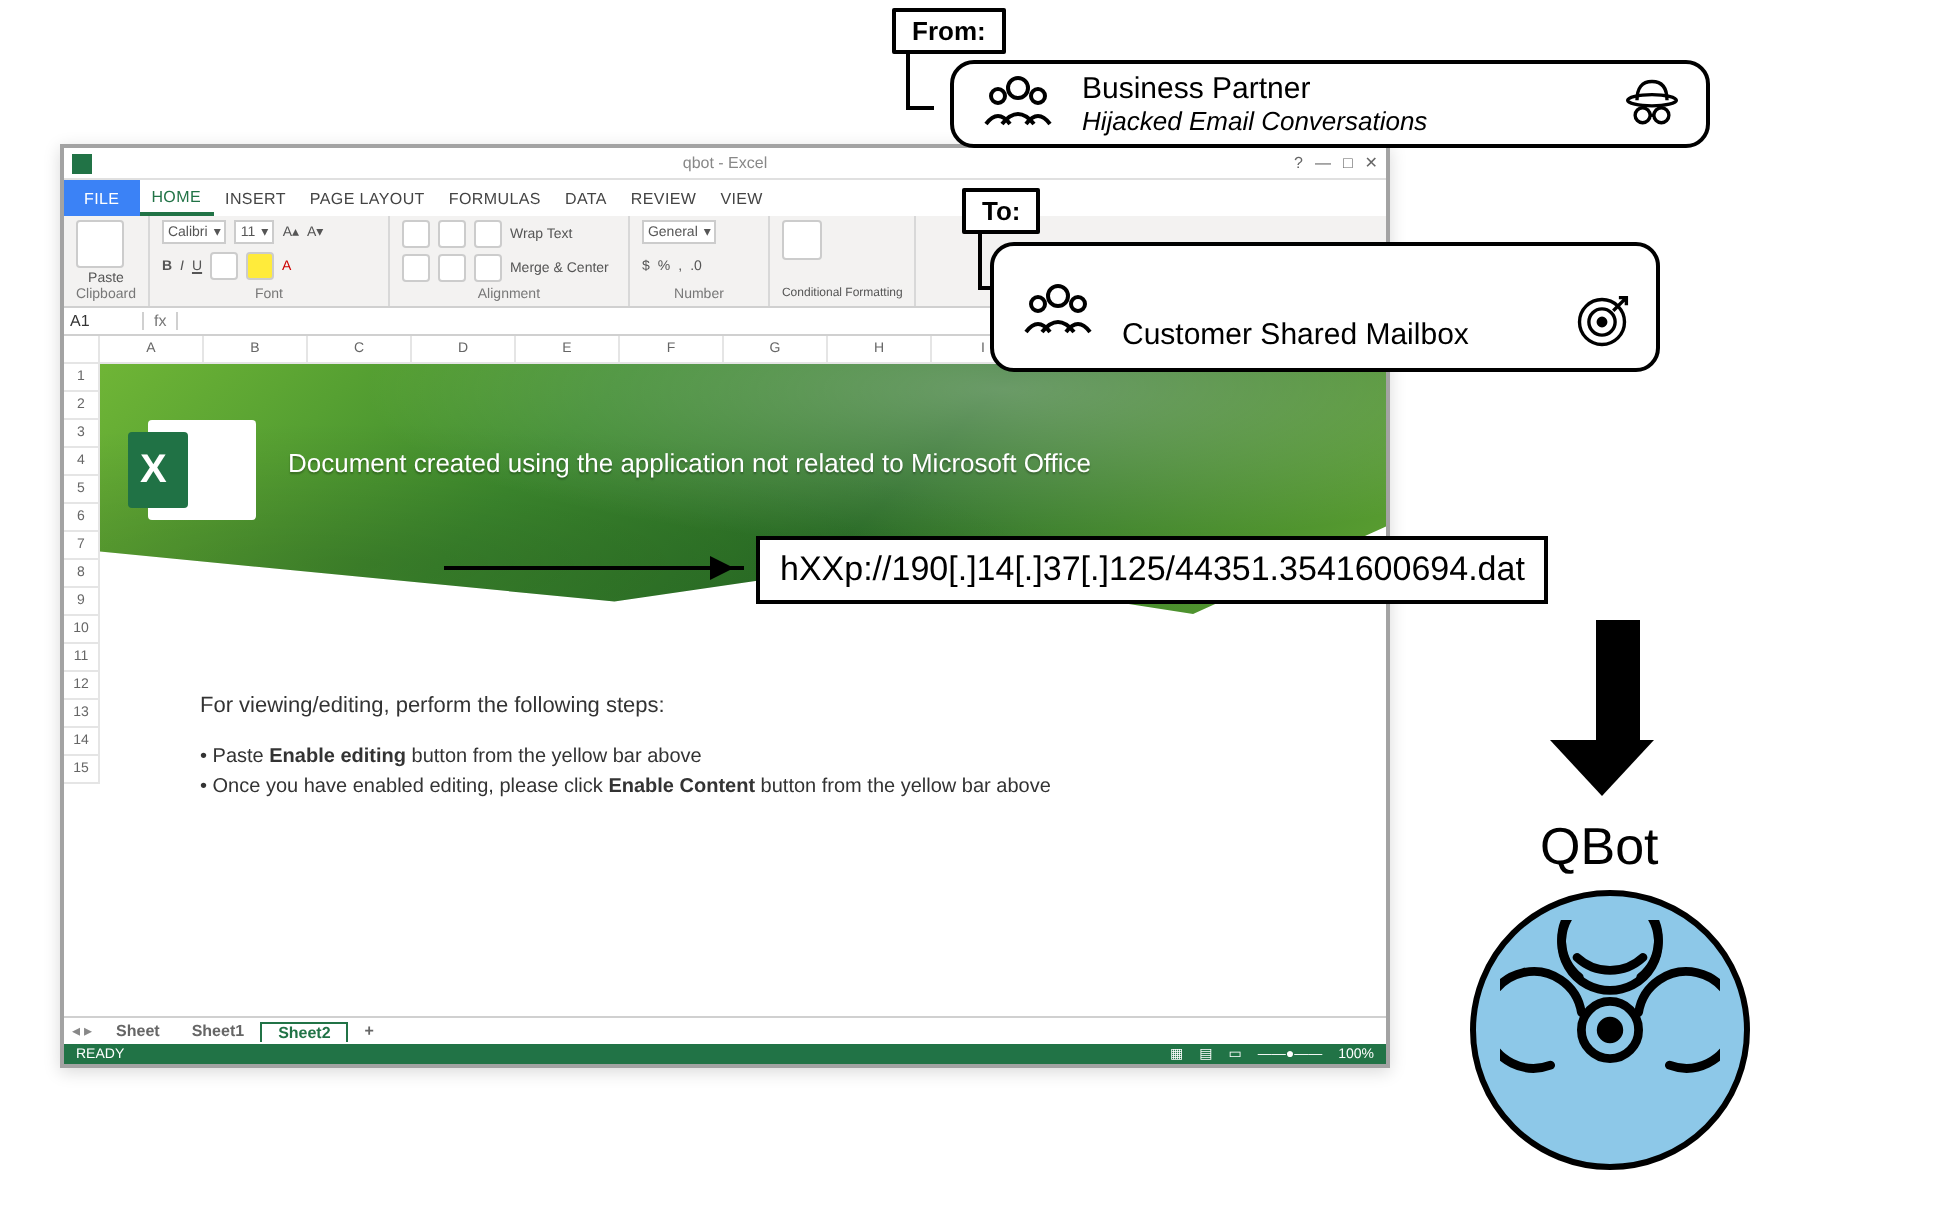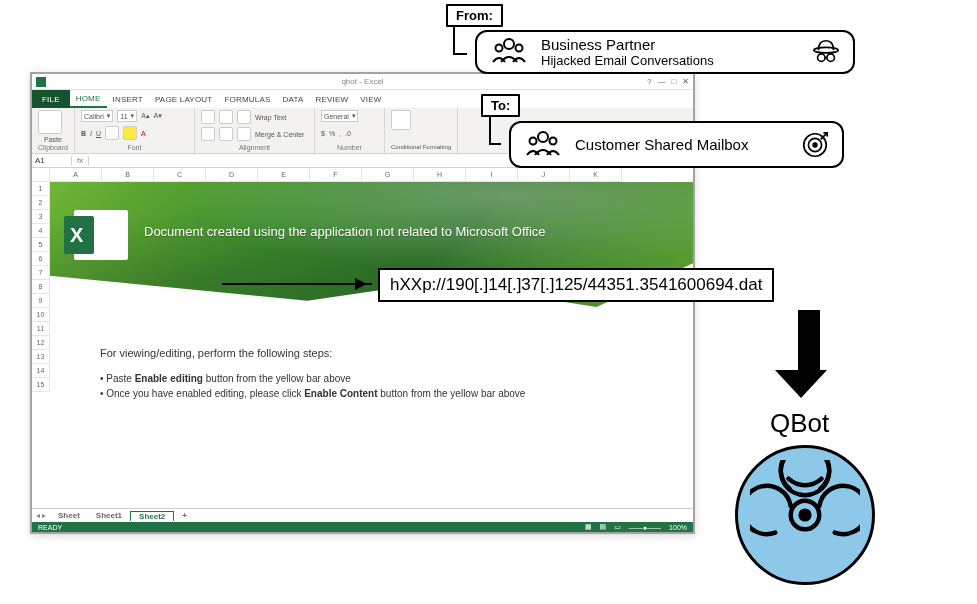--- a/index.html
+++ b/index.html
@@ -14,21 +14,21 @@
   justify-content: center; font-size: 8px; color: #888; position: relative;
   border-bottom: 1px solid #e0e0e0;
 }
 .excel-titlebar .app-icon { position: absolute; left: 4px; width: 10px; height: 10px; background:#217346; }
 .window-controls { position:absolute; right: 4px; display: flex; gap: 6px; font-size: 8px; color:#666; }
 .menu-strip {
   height: 18px; display: flex; align-items: center; font-size: 8px;
   color: #444; background:#fff;
 }
 .menu-tab { padding: 0 6px; height: 100%; display:flex; align-items:center; text-transform:uppercase; letter-spacing:0.2px;}
-.menu-tab.file { background: #14532d; color: #fff; padding: 0 10px;}
+.menu-tab.file { background: #3b82f6; color: #fff; padding: 0 10px;}
 .menu-tab.active { color: #217346; border-bottom: 2px solid #217346;}
 .ribbon {
   height: 46px; background: #f3f2f1; border-bottom: 1px solid #d0d0d0;
   display:flex; align-items:stretch; font-size:7px; color:#555;
 }
 .ribbon-group{ border-right:1px solid #d8d8d8; padding: 2px 6px; display:flex; flex-direction:column; justify-content:space-between;}
 .ribbon-group .label{ text-align:center; font-size:7px; color:#777;}
 .ribbon-row{ display:flex; gap:4px; align-items:center;}
 .ribbon-btn{ width:14px; height:14px; border:1px solid #ccc; background:#fff; border-radius:2px;}
 .formula-bar { height:14px; display:flex; align-items:center; border-bottom:1px solid #d0d0d0; font-size:8px;}
@@ -83,24 +83,24 @@
   position:absolute; background:#fff; border:2.5px solid #000; border-radius:12px;
   padding:8px 12px; display:flex; align-items:center; gap:12px;
 }
 .callout-label {
   position:absolute; background:#fff; border:2.5px solid #000; border-radius:1px;
   font-size:13px; font-weight:bold; padding:2px 8px;
 }
 #from-label{ left:446px; top:4px; }
 #from-callout{ left:475px; top:30px; width:380px; height:44px;}
 #to-label{ left:481px; top:94px;}
-#to-callout{ left:509px; top:121px; width:335px; height:47px;}
+#to-callout{ left:495px; top:121px; width:335px; height:65px;align-items:flex-end;}
 .callout-icon{ width:40px; height:40px; display:flex; align-items:center; justify-content:center;}
 .callout-text .primary{ font-size:15px;}
-.callout-text .secondary{ font-size:13px; }
+.callout-text .secondary{ font-size:13px; font-style:italic;}
 .callout-right-icon{ margin-left:auto; width:30px; height:30px;}
 
 .connector{ position:absolute; border-color:#000;}
 #conn-from{ left:453px; top:27px; width:14px; height:28px; border-left:2.5px solid #000; border-bottom:2.5px solid #000;}
 #conn-to{ left:489px; top:117px; width:12px; height:28px; border-left:2.5px solid #000; border-bottom:2.5px solid #000;}
 
 .url-box{
   position:absolute; left:378px; top:268px; border:2.5px solid #000; background:#fff;
   padding:5px 10px; font-size:17px; font-family: Arial, sans-serif;
 }

